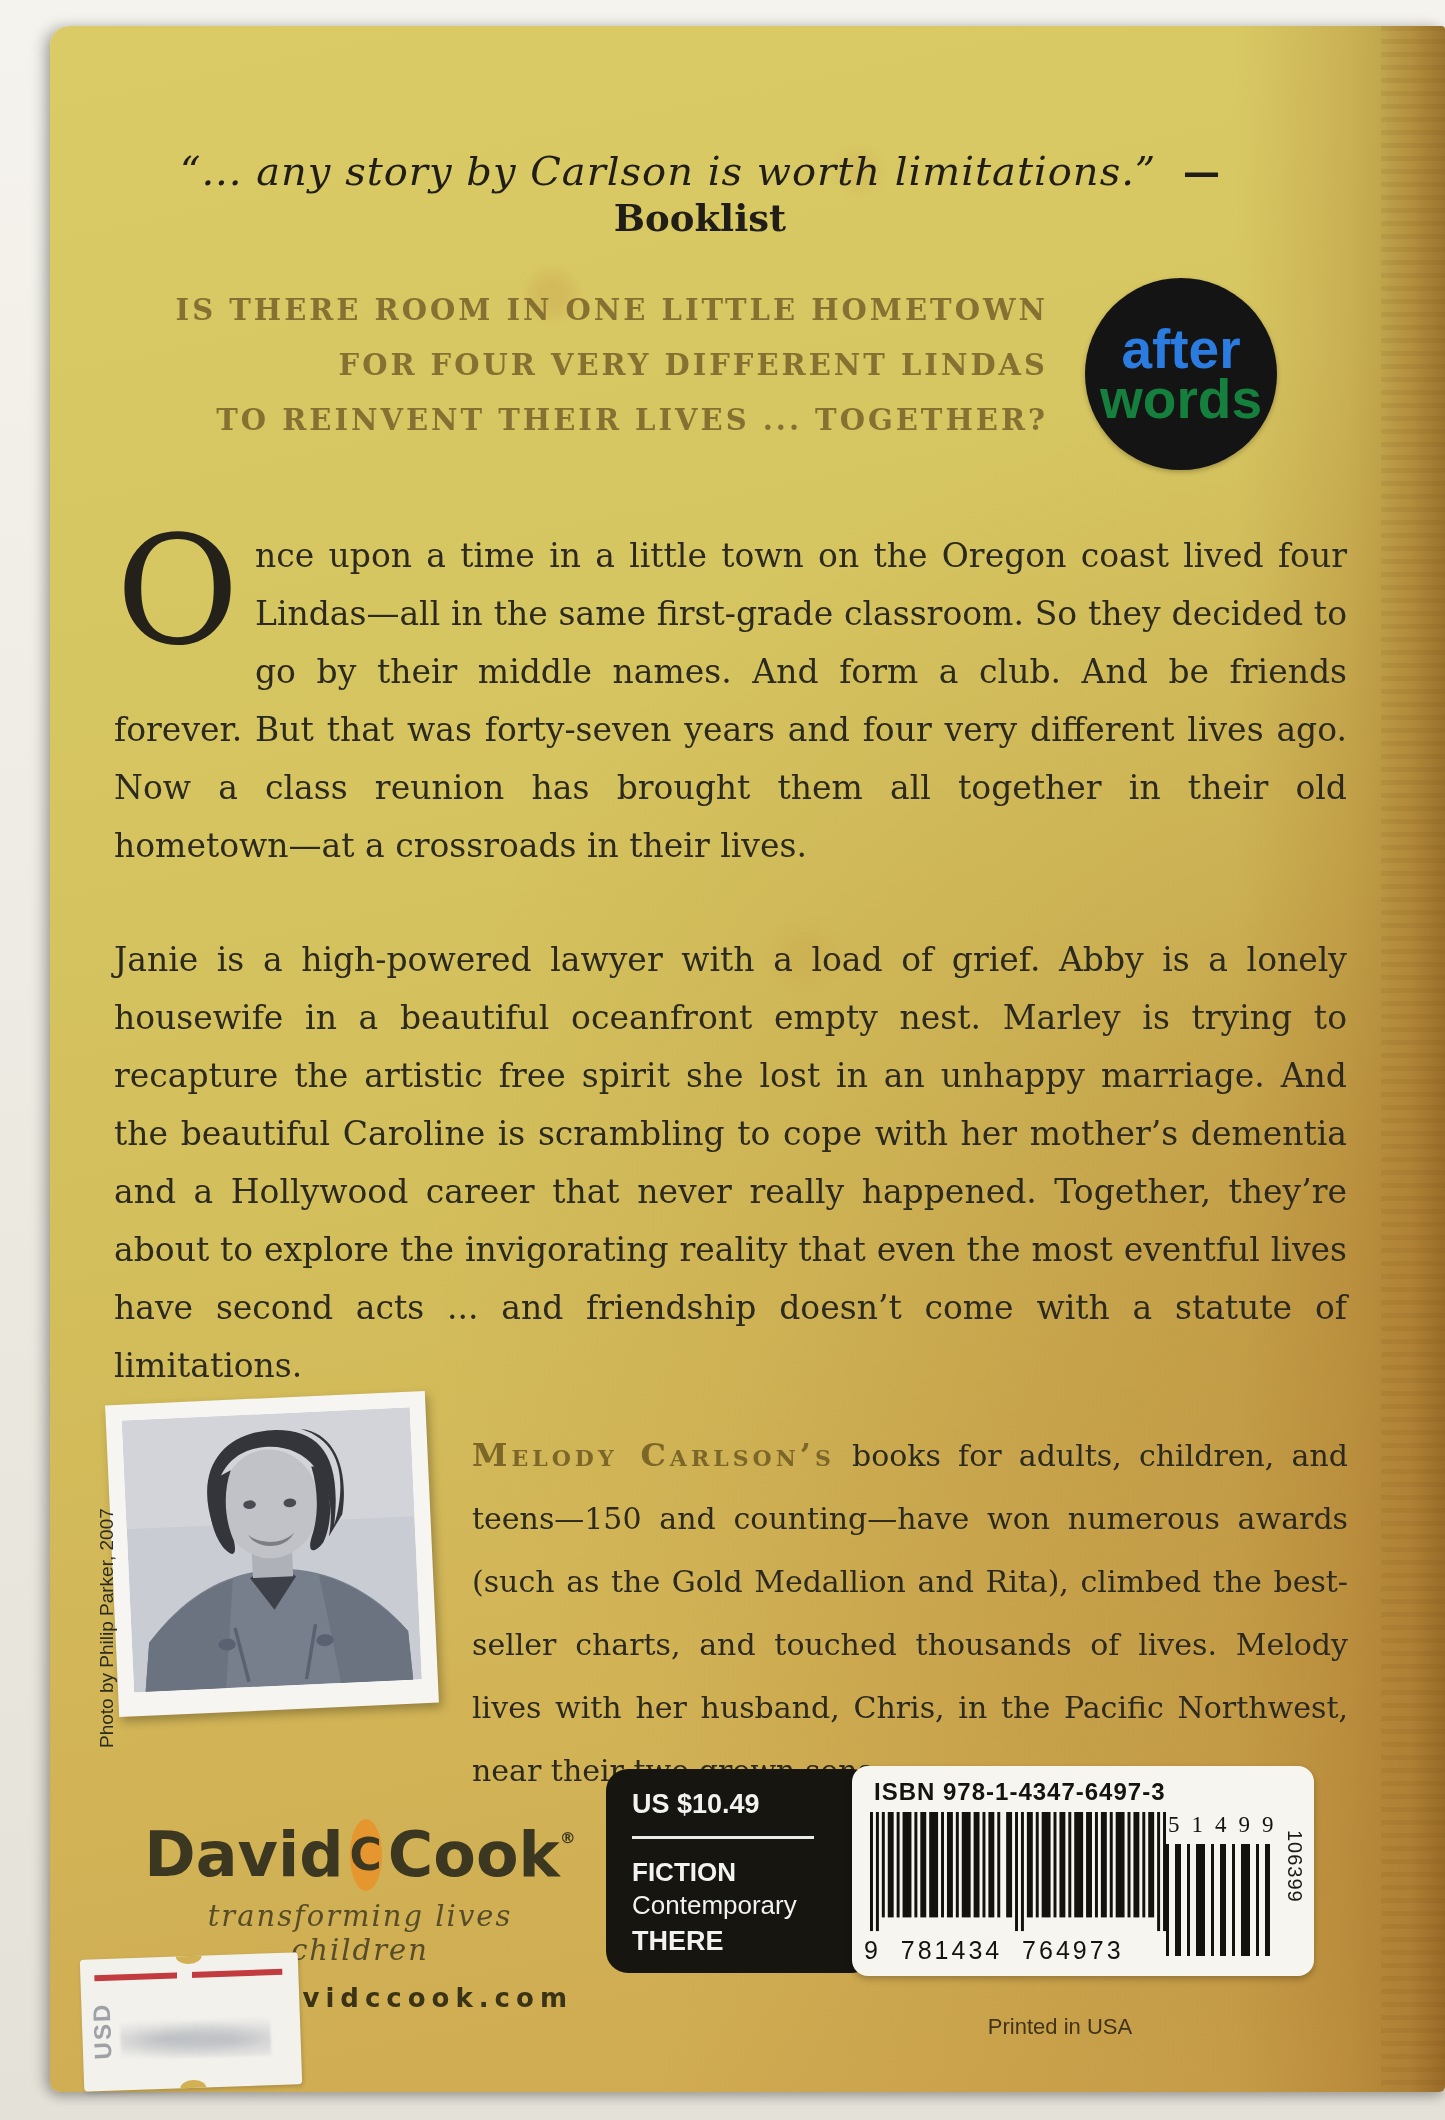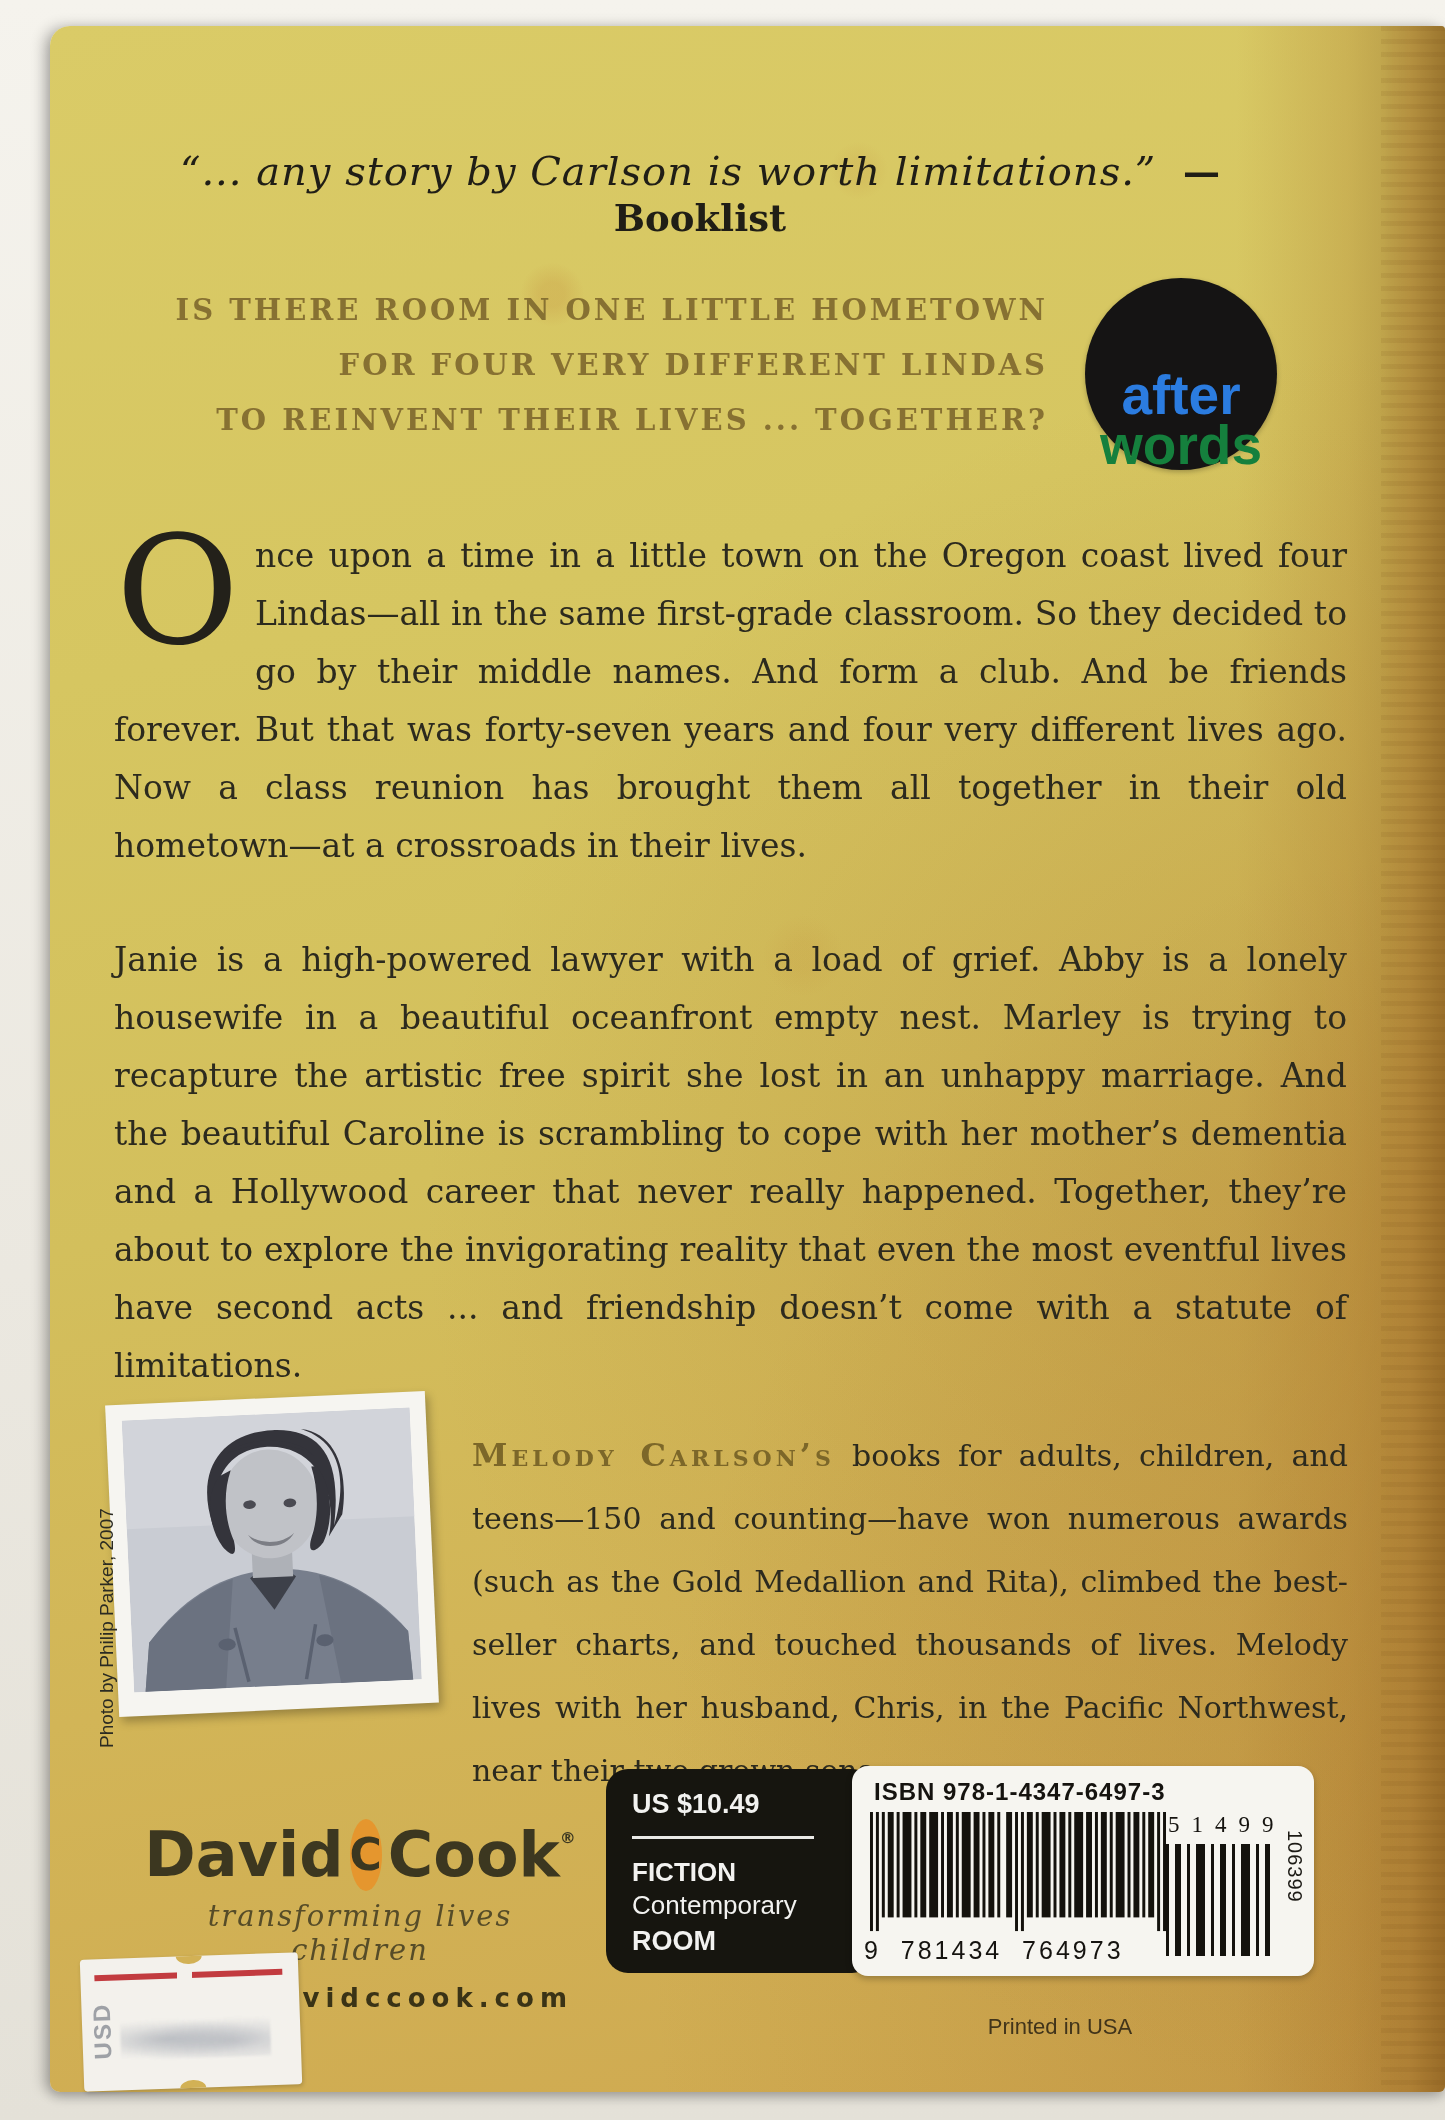--- a/index.html
+++ b/index.html
@@ -31,21 +31,21 @@
   .quote-text { font-style:italic; letter-spacing:1px; }
   .quote-attr { font-style:normal; font-weight:600; margin-left:14px; font-size:37px; }
 
   
   .headline { position:absolute; left:168px; top:293px; width:880px; text-align:right;
               color:#877132; font-size:29px; letter-spacing:3px; font-weight:600; }
   .headline div { margin-bottom:21px; }
 
   
   .badge { position:absolute; left:1085px; top:278px; width:192px; height:192px; border-radius:50%;
-           background:#151414; display:flex; flex-direction:column; align-items:center; justify-content:flex-end;
+           background:#151414; display:flex; flex-direction:column; align-items:center; justify-content:center;
            font-family:"Liberation Sans", sans-serif; font-weight:bold; font-size:55px; line-height:50px;
            box-shadow:0 2px 5px rgba(0,0,0,.25); }
   .badge .l1 { color:#2b7ce0; }
   .badge .l2 { color:#15803d; }
 
   
   .para { position:absolute; left:114px; width:1233px; color:#2c2a1e; font-size:33px;
           line-height:58px; text-align:justify; }
   .para1 { top:527px; }
   .para2 { top:931px; }
@@ -193,21 +193,21 @@
     <div class="notch-t"></div>
     <div class="notch-b"></div>
   </div>
 
   <div class="pricebox">
     <div class="pb-black">
       <div class="pb-price">US $10.49</div>
       <div class="pb-rule"></div>
       <div class="pb-cat1">FICTION</div>
       <div class="pb-cat2">Contemporary</div>
-      <div class="pb-code">ROOM</div>
+      <div class="pb-code">THERE</div>
     </div>
     <div class="pb-white">
       <div class="pb-isbn">ISBN 978-1-4347-6497-3</div>
       <div class="bars-row">
         <div class="ean">
           <svg viewBox="0 0 300 125" preserveAspectRatio="none">
             <g fill="#14120d">
               <rect x="0" y="0" width="3" height="122"></rect>
                 <rect x="6" y="0" width="3" height="122"></rect>
               <rect x="12" y="0" width="3" height="108"></rect>

